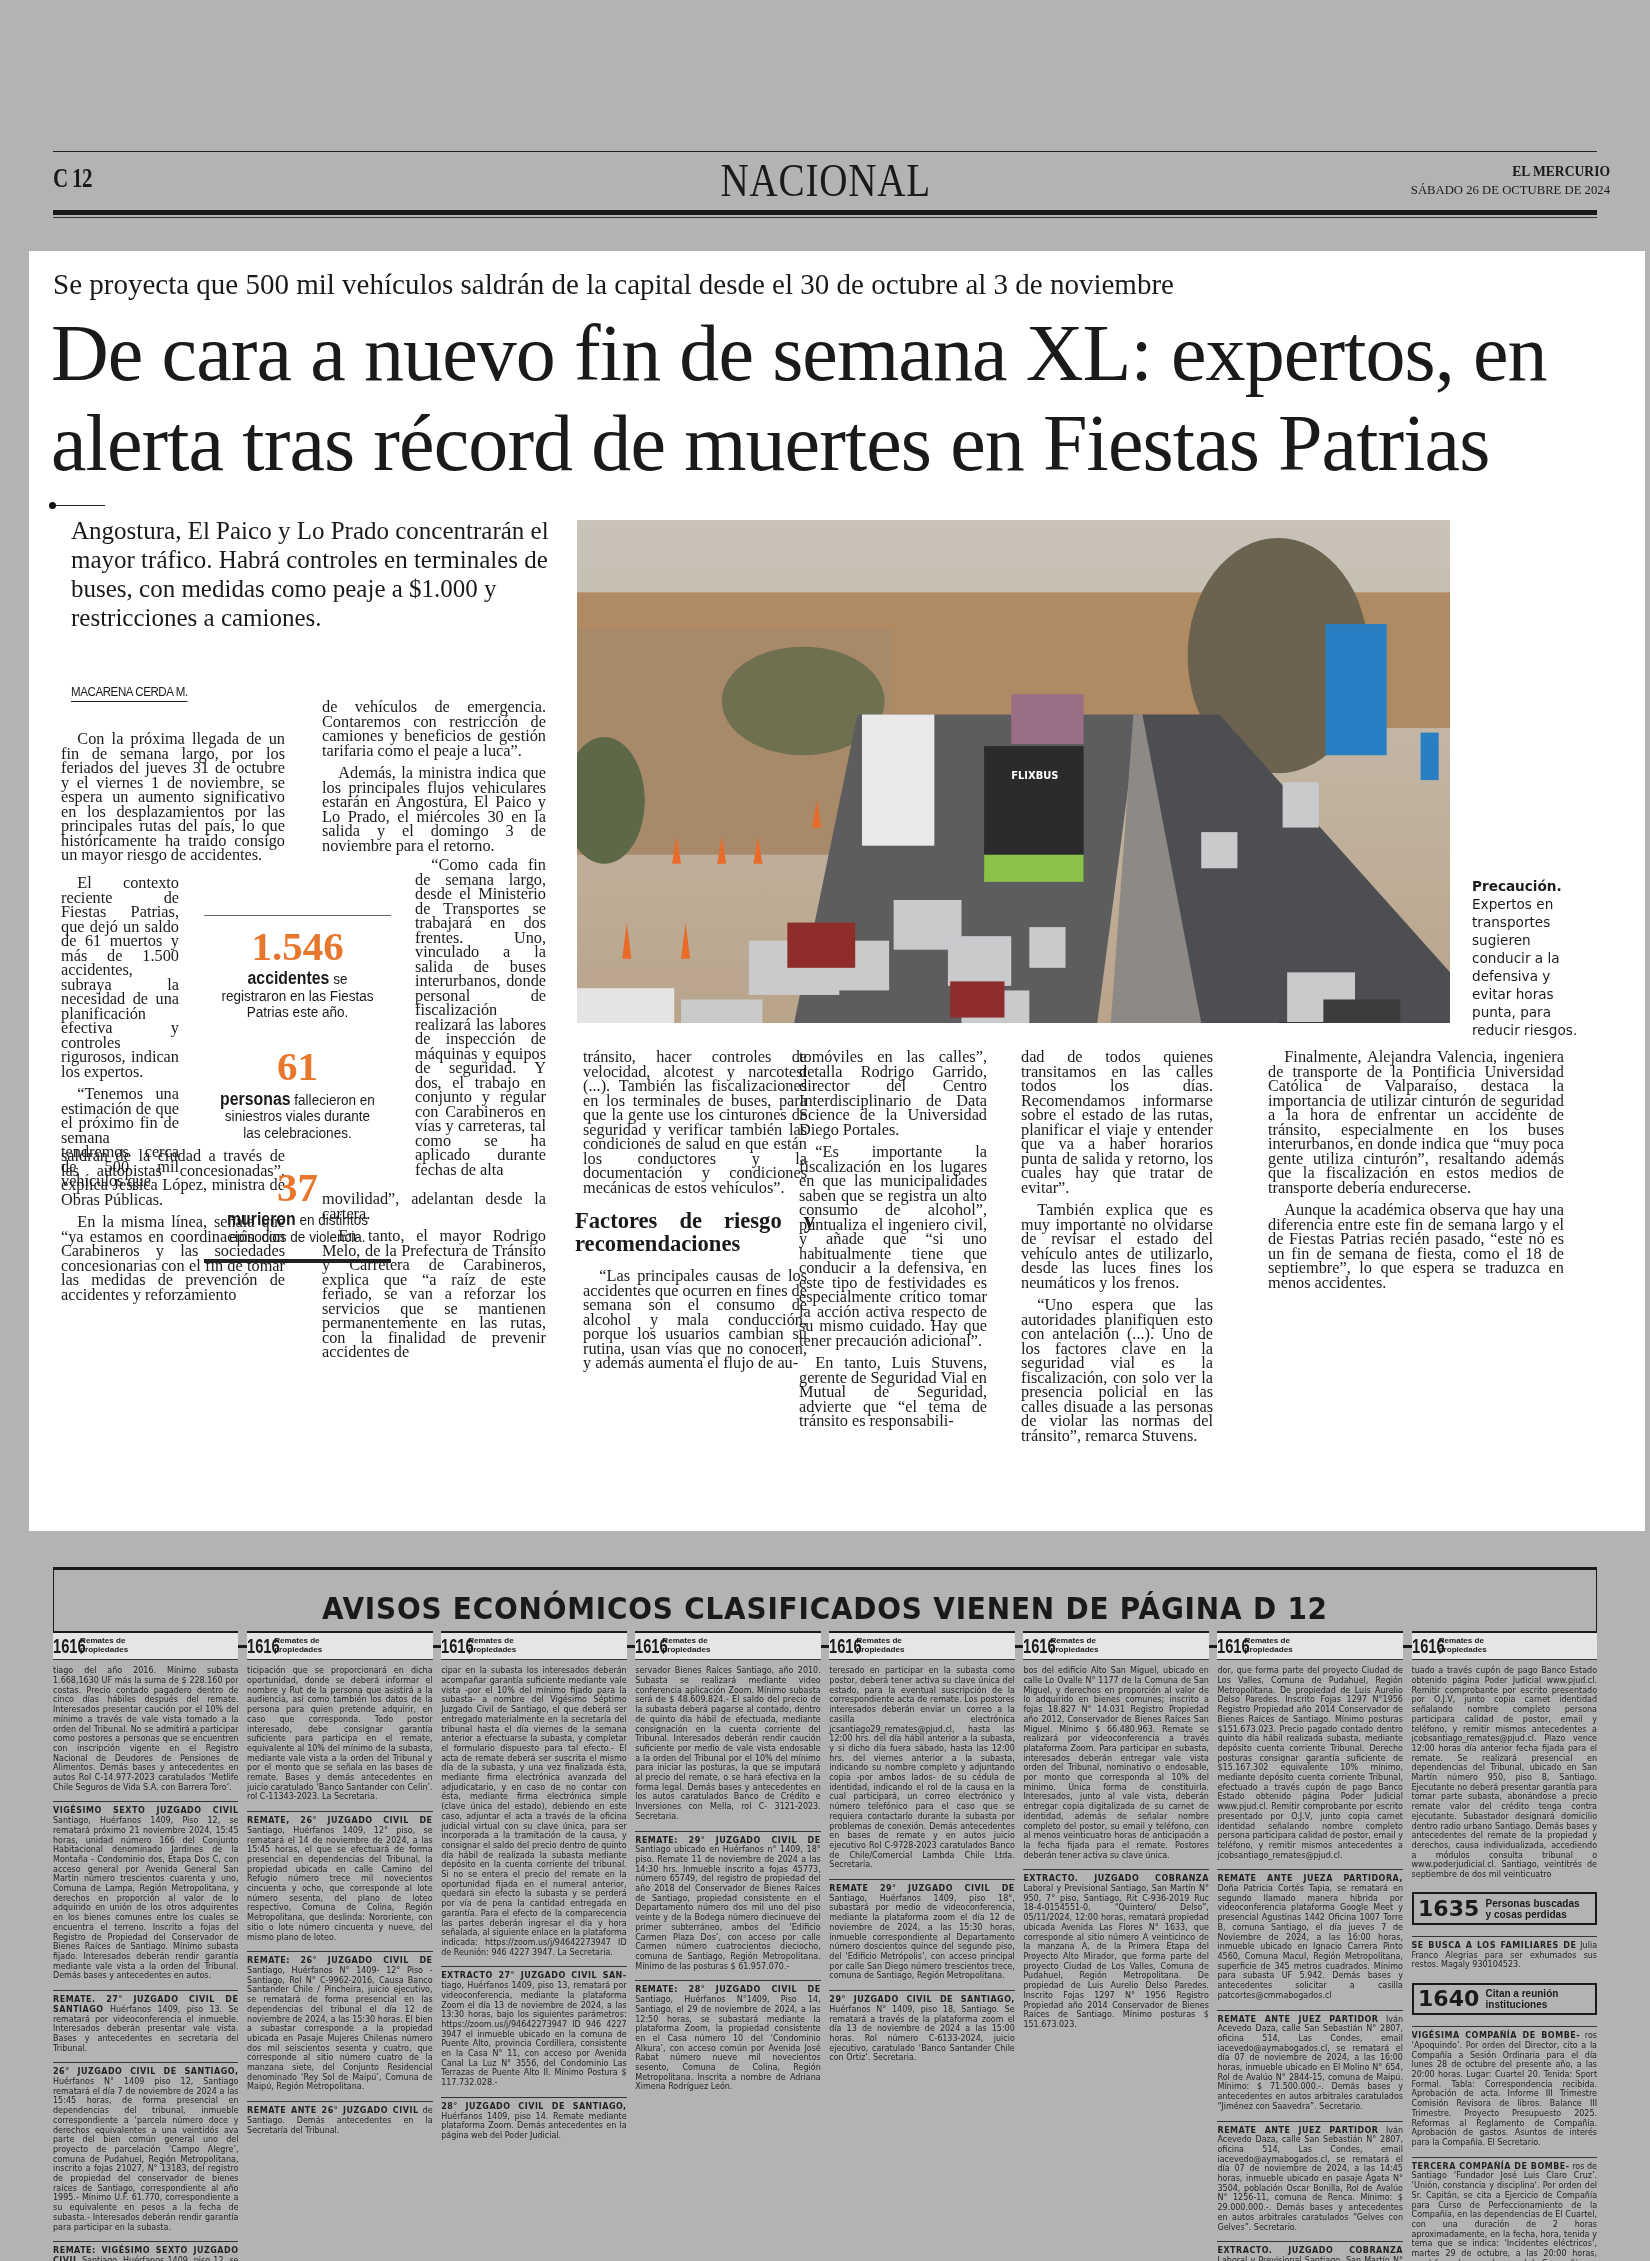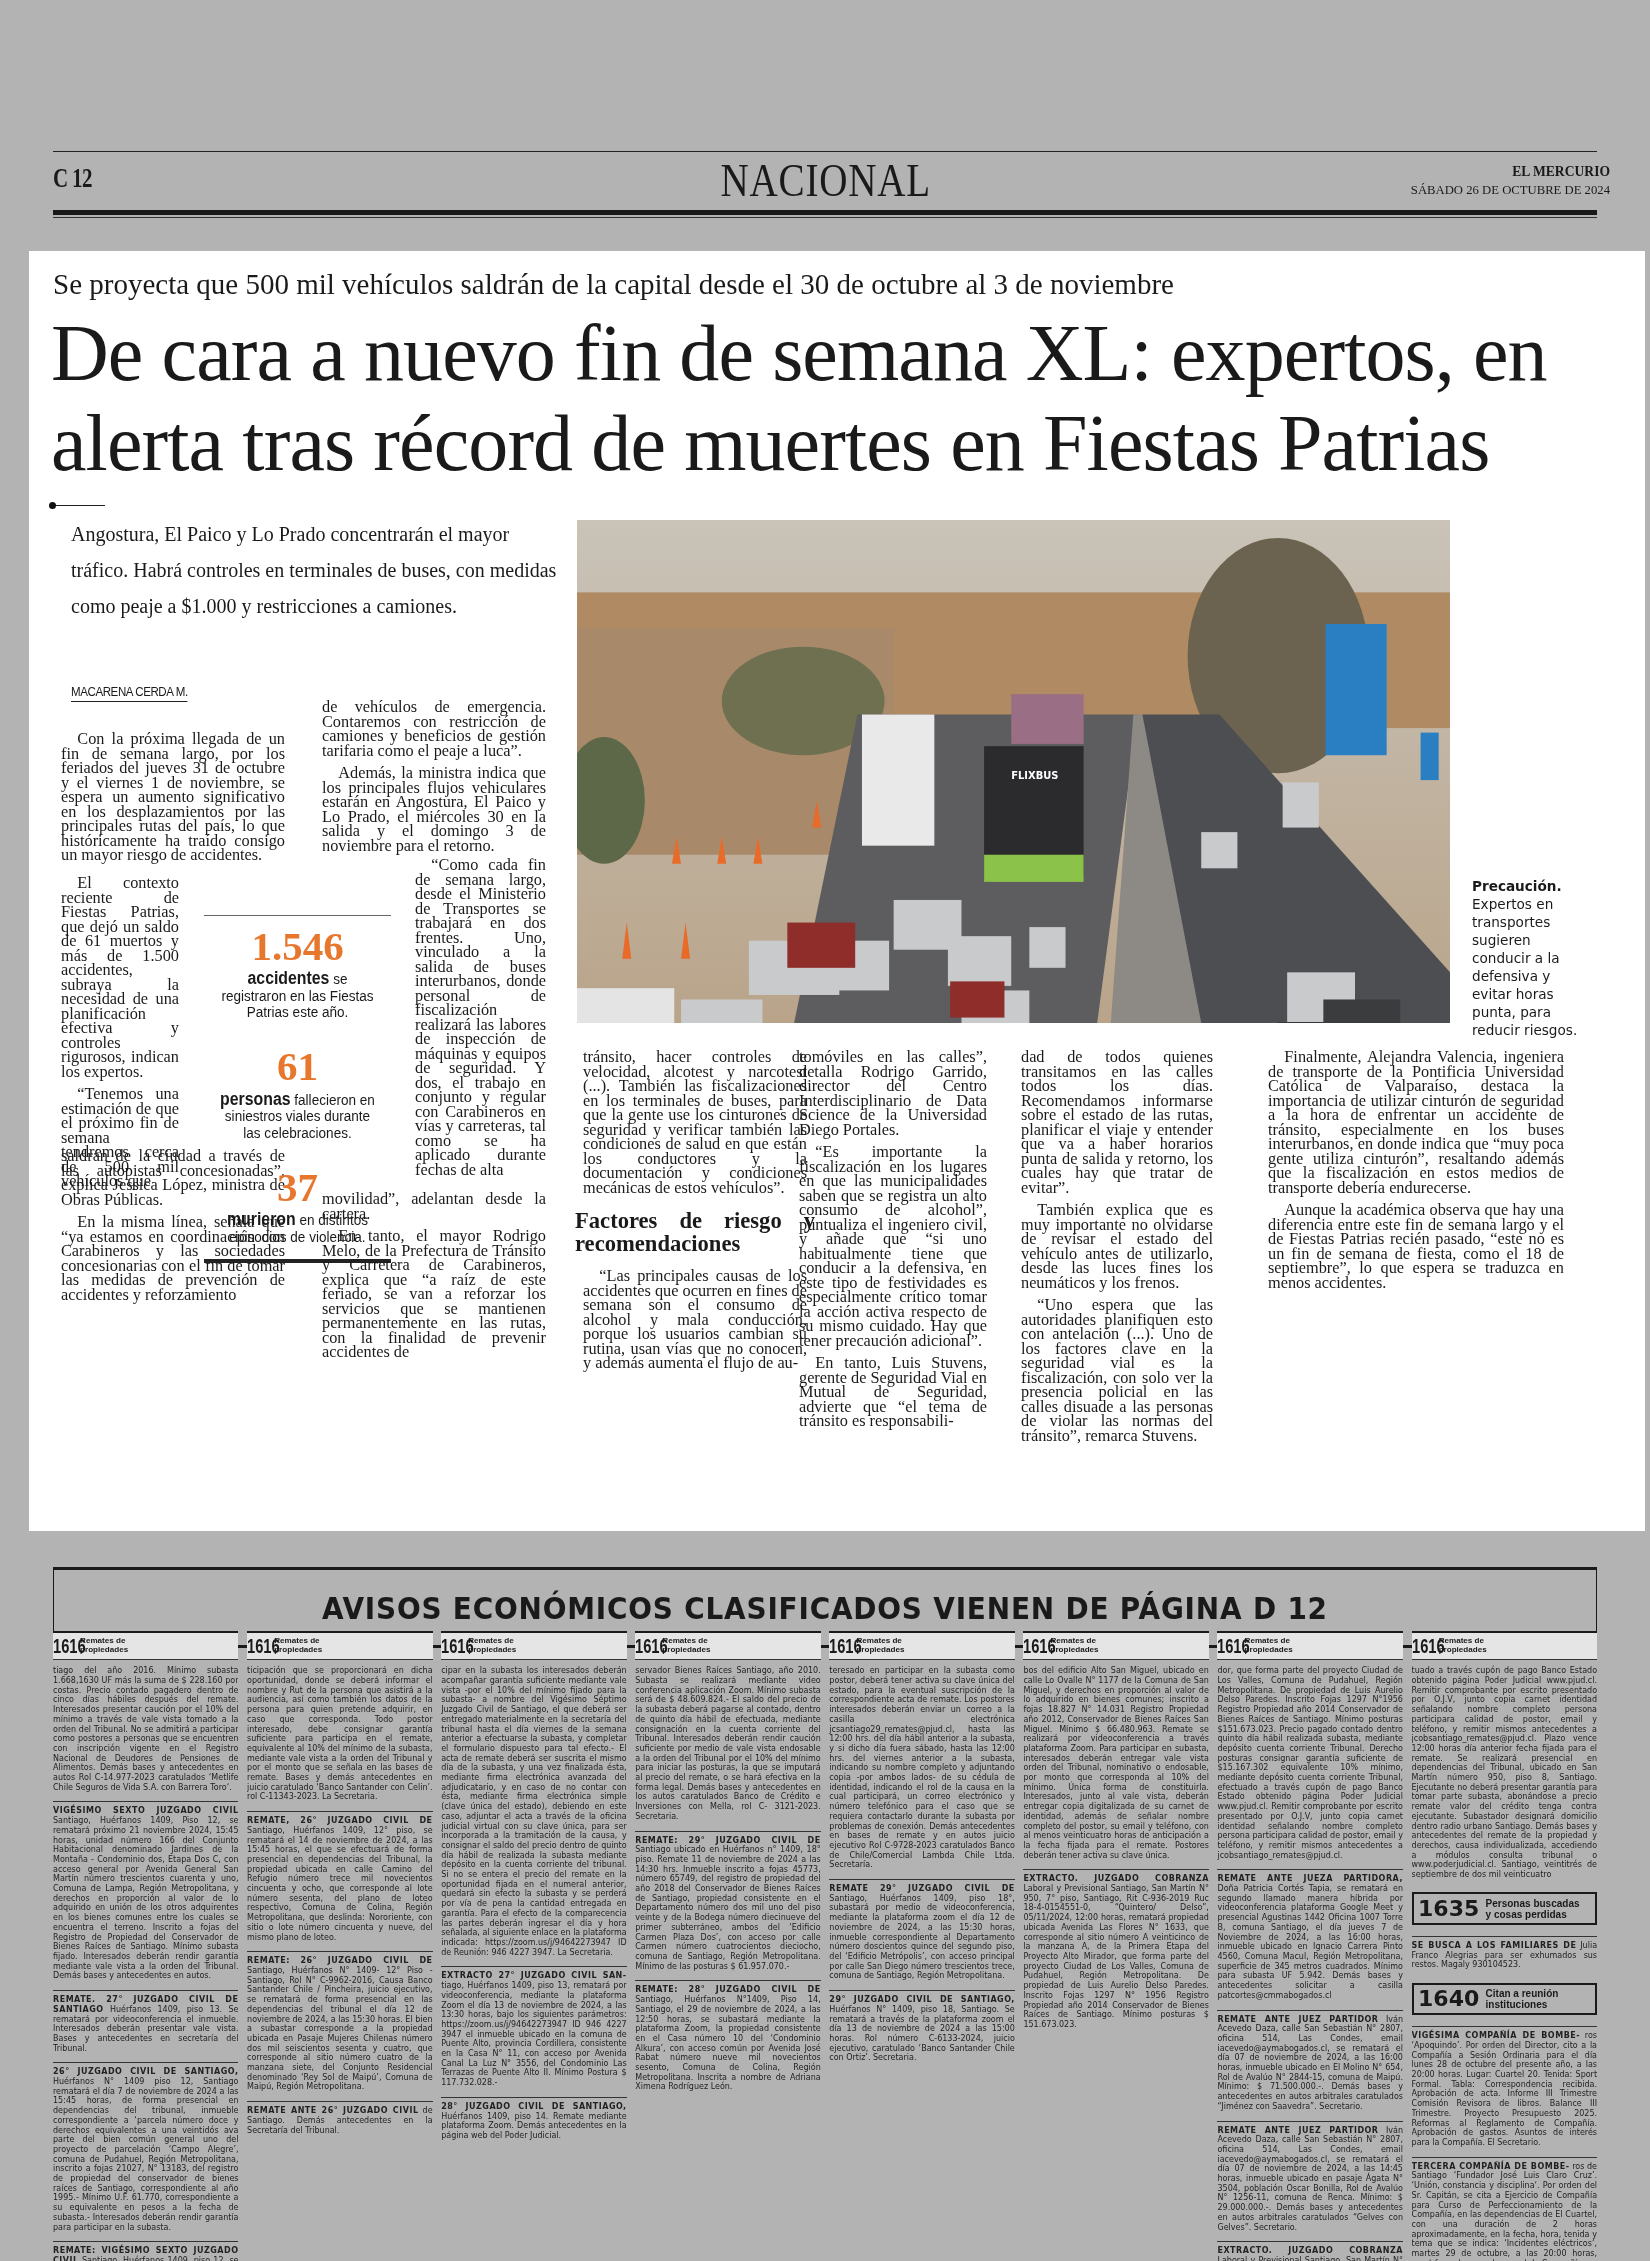--- a/index.html
+++ b/index.html
@@ -14,21 +14,21 @@
   .paper .name{font-weight:bold;font-size:13.6px;}
   .paper .date{font-size:12.7px;margin-top:2.7px;}
   .rule-thick{left:53px;top:210px;width:1544px;height:4.5px;background:#1a1a1a;}
   .rule-thin{left:53px;top:217px;width:1544px;height:0.9px;background:#333;}
   
   .card{left:29px;top:251px;width:1616px;height:1280px;background:#fff;}
   .kicker{left:53px;top:268px;font-family:"Liberation Serif",serif;font-size:29px;white-space:nowrap;}
   .headline{left:51px;top:308px;width:1560px;font-family:"Liberation Serif",serif;font-size:80px;line-height:90px;letter-spacing:-0.9px;}
   .bullet-line{left:51px;top:505px;width:54px;height:1.4px;background:#222;}
   .bullet-dot{left:49px;top:502px;width:7.2px;height:7.2px;border-radius:50%;background:#111;}
-  .deck{left:71px;top:516px;width:488px;font-family:"Liberation Serif",serif;font-size:20px;line-height:36px;}
+  .deck{left:71px;top:516px;width:488px;font-family:"Liberation Serif",serif;font-size:25px;line-height:29px;}
   .byline{left:71px;top:684px;font-family:"Liberation Sans",sans-serif;font-size:13.6px;letter-spacing:-0.5px;border-bottom:0.9px solid #222;padding-bottom:1.8px;transform:scaleX(0.85);transform-origin:left top;}
   .col{font-family:"Liberation Serif",serif;font-size:16.3px;line-height:14.5px;text-align:justify;hyphens:auto;}
   .col p{margin:8px;text-indent:16.3px;}
   .col p.noind{text-indent:0;}
   .col h3{font-family:"Liberation Serif",serif;font-weight:bold;font-size:22.6px;line-height:23.5px;margin:13.6px 0 13.6px 0;}
   
   .stats{left:204px;top:915px;width:187px;text-align:center;font-family:"Liberation Sans",sans-serif;}
   .stats .rule{height:0.9px;background:#666;margin-bottom:9px;}
   .stats .num{color:#e8772e;font-family:"Liberation Serif",serif;font-weight:bold;font-size:41px;line-height:42px;}
   .stats .desc{font-size:15.4px;line-height:16.3px;margin:3.6px 0 25px 0;transform:scaleX(0.88);}

